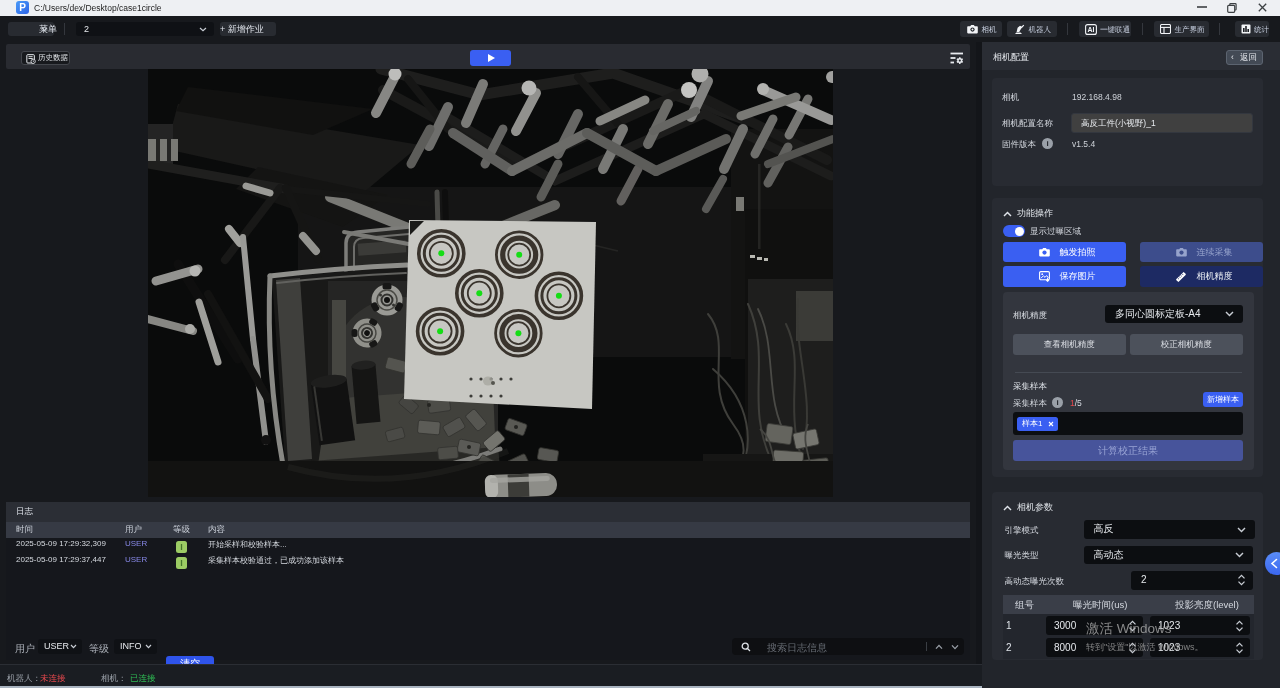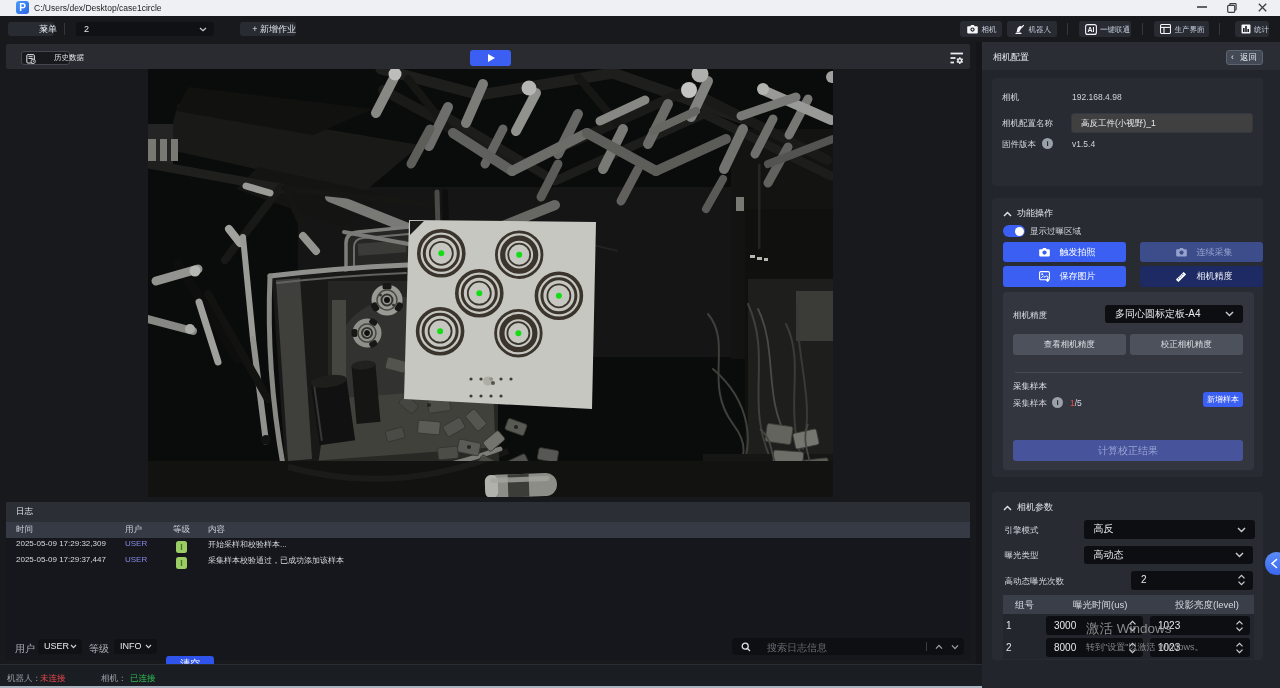--- a/index.html
+++ b/index.html
@@ -14,21 +14,21 @@
   background:linear-gradient(135deg,#4a9bf7,#2c63e8); color:#fff; font-size:10px;
   text-align:center; line-height:13px; font-weight:bold; }
 
 #toolbar { left:0; top:16px; width:1280px; height:26px; background:#17191d; }
 .tbtn { background:#282b31; border-radius:3px; color:#dde1e8; font-size:9px; }
 .vsep { width:1px; background:#34373d; }
 
 #leftcol { left:0; top:42px; width:976px; height:622px; background:#17191d; }
 #subbar { left:6px; top:2px; width:964px; height:25px; background:#292b31; border-radius:2px; }
 #histbtn { left:15px; top:7px; width:49px; height:13.5px; background:#17191d;
-  border:1px solid #43464c; border-radius:3px; color:#e3e6ea; font-size:7.5px; line-height:12px;padding-left:16px; }
+  border:1px solid #43464c; border-radius:3px; color:#e3e6ea; font-size:7.5px; line-height:12px; }
 #playbtn { left:464px; top:6px; width:41px; height:16px; background:#3a5ff2; border-radius:3px; }
 #playbtn svg { display:block; margin:3px auto 0; }
 #photo { left:148px; top:27px; width:685px; height:428px; background:#0b0c0d; }
 
 #logpanel { left:6px; top:460px; width:964px; height:158px; background:#15171c; }
 #loghead { left:0; top:0; width:964px; height:20px; background:#2b2e35; color:#dfe3ea; font-size:8.5px; }
 #logcols { left:0; top:20px; width:964px; height:16px; background:#363a44; color:#ccd1da; font-size:8.5px; }
 .logrow { left:0; width:964px; height:16px; color:#d6dae0; font-size:8px; }
 .luser { color:#8889e8; }
 .lpill { position:absolute; left:170px; top:2px; width:11px; height:12px; background:#9ccc64;
@@ -86,21 +86,21 @@
       <span style="margin-left:7px;">菜单</span>
       <svg class="abs" style="right:6px;top:5px;" width="7" height="5" viewBox="0 0 7 5">
           <path d="M1 1 L3.5 3.6 L6 1" stroke="#c8cdd4" stroke-width="1.2" fill="none"></path>
         </svg></div>
     <div class="vsep abs" style="left:64px;top:7px;height:12px;"></div>
     <div class="darksel abs" style="left:76px;top:6px;width:138px;height:14px;line-height:14px;">
       <span style="margin-left:8px;">2</span>
       <svg class="abs" style="right:7px;top:5px;" width="8" height="5" viewBox="0 0 8 5">
           <path d="M1 1 L4 3.8 L7 1" stroke="#c8cdd4" stroke-width="1.2" fill="none"></path>
         </svg></div>
-    <div class="tbtn abs" style="left:220px;top:6px;width:56px;height:14px;line-height:14px;text-align:right;margin-left:20px;">+ 新增作业</div>
+    <div class="tbtn abs" style="left:220px;top:6px;width:56px;height:14px;line-height:14px;text-align:left;">+ 新增作业</div>
     <div class="tbtn abs" style="left:959.5px;top:5px;width:42px;height:16px;font-size:7.5px;">
       <svg class="abs" style="left:7px;top:3px;" width="11" height="10" viewBox="0 0 11 10">
           <path d="M1 2.2 h2.2 l1-1.2 h2.6 l1 1.2 H10 a.8.8 0 0 1 .8.8 v5.6 a.8.8 0 0 1-.8.8 H1 a.8.8 0 0 1-.8-.8 V3 a.8.8 0 0 1 .8-.8 Z" fill="#f2f4f7"></path>
           <circle cx="5.5" cy="5.6" r="2.1" fill="#1d2025"></circle>
           <circle cx="5.5" cy="5.6" r="1" fill="#f2f4f7"></circle>
         </svg>
       <span class="abs" style="left:22px;top:4px;color:#c6cede;">相机</span>
       </div>
     <div class="tbtn abs" style="left:1006.5px;top:5px;width:50px;height:16px;font-size:7.5px;">
       <svg class="abs" style="left:6px;top:2px;" width="12" height="12" viewBox="0 0 12 12">
@@ -565,20 +565,28 @@
               <path d="M1 1 L4.5 4.6 L8 1" stroke="#c8cdd4" stroke-width="1.4" fill="none"></path>
             </svg></div>
         <div class="gbtn" style="left:10px;top:41.5px;width:112.5px;height:21.5px;line-height:21.5px;">查看相机精度</div>
         <div class="gbtn" style="left:127px;top:41.5px;width:112.5px;height:21.5px;line-height:21.5px;">校正相机精度</div>
         <div class="abs" style="left:12px;top:80px;width:227px;height:1px;background:#454a53;"></div>
         <span class="lbl" style="left:10px;top:89px;color:#dce0e6;">采集样本</span>
         <span class="lbl" style="left:10px;top:106px;">采集样本</span>
         <span class="icirc" style="left:49px;top:104.5px;">i</span>
         <span class="abs" style="left:67px;top:106px;font-size:8.5px;"><span style="color:#e5484d;">1</span><span style="color:#d8dce2;">/5</span></span>
         <div class="bluebtn" style="left:200px;top:100px;width:40px;height:15px;line-height:15px;font-size:8px;">新增样本</div>
+        <div class="abs" style="left:10px;top:120px;width:230px;height:23px;background:#0c0e11;border-radius:3px;">
+          <div class="abs" style="left:4px;top:4.5px;width:41px;height:14px;background:#3a5ff2;border-radius:2.5px;color:#fff;font-size:8px;">
+            <span class="abs" style="left:5px;top:1.5px;">样本1</span>
+            <svg class="abs" style="right:4px;top:4px;" width="6" height="6" viewBox="0 0 6 6">
+                <path d="M1 1 L5 5 M5 1 L1 5" stroke="#fff" stroke-width="1.1"></path>
+              </svg>
+            </div>
+        </div>
         <div class="abs" style="left:10px;top:147.5px;width:230px;height:21.5px;background:#47549b;border-radius:3px;color:#98a3d4;font-size:10px;text-align:center;line-height:21.5px;">计算校正结果</div>
       </div>
     </div>
 
     <div class="card" style="top:450px;height:168px;">
       <svg class="abs" style="left:11px;top:13px;" width="9" height="6" viewBox="0 0 9 6">
           <path d="M1 5 L4.5 1.4 L8 5" stroke="#dfe3e9" stroke-width="1.4" fill="none"></path>
         </svg>
       <span class="seclbl" style="left:25px;top:9px;">相机参数</span>
       <span class="lbl" style="left:12.5px;top:32.5px;">引擎模式</span>

